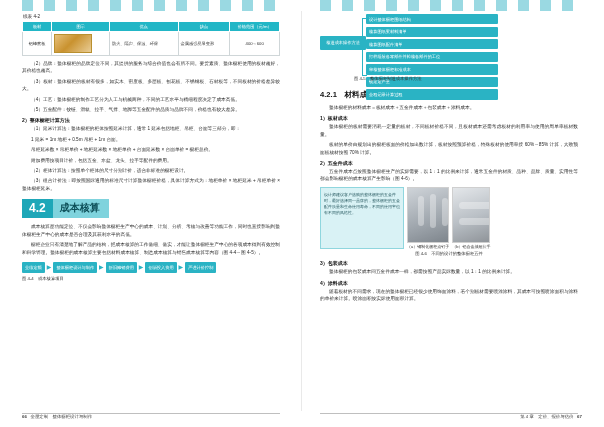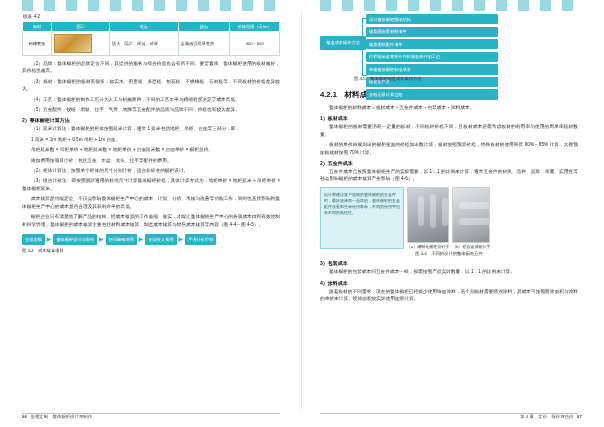--- a/index.html
+++ b/index.html
@@ -164,20 +164,24 @@
     <p class="t ind">（5）五金配件：铰链、滑轨、拉手、气撑、地脚等五金配件的品质与品牌不同，价格也有较大差异。</p>
 
     <div class="sub">2）整体橱柜计算方法</div>
     <p class="t ind">（1）延米计算法：整体橱柜的柜体按照延米计算，通常 1 延米包括地柜、吊柜、台面等三部分，即：</p>
     <p class="t ind">1 延米 = 1m 地柜 + 0.5m 吊柜 + 1m 台面。</p>
     <p class="t ind">吊柜延米数 × 吊柜单价 + 地柜延米数 × 地柜单价 + 台面延米数 × 台面单价 = 橱柜总价。</p>
     <p class="t ind">附加费用按项目计价，包括五金、水盆、龙头、拉手等配件的费用。</p>
     <p class="t ind">（2）柜体计算法：按照单个柜体的尺寸分别计价，适合非标准的橱柜设计。</p>
     <p class="t ind">（3）组合计价法：即按照国际通用的标准尺寸计算整体橱柜价格，具体计算方式为：地柜单价 × 地柜延米 + 吊柜单价 × 整体橱柜延米。</p>
 
+    <div class="secbar">
+      <div class="secnum">4.2</div>
+      <div class="sectxt">成本核算</div>
+    </div>
 
     <p class="t ind">成本核算是功能定位、不仅会影响整体橱柜生产中心的成本、计划、分析、考核与改善等功能工作，同时也直接影响到整体橱柜生产中心的成本是否合理及其获利水平的高低。</p>
     <p class="t ind">橱柜企业只有清楚地了解产品的结构，把成本核算的工作做细、做实，才能让整体橱柜生产中心的各项成本得到有效控制和科学管理。整体橱柜的成本核算主要包括材料成本核算、制造成本核算与销售成本核算等内容（图 4-4～图 4-5）。</p>
 
     <div class="flow">
       <div class="fbox">业绩定额</div>
       <div class="farrow">▶</div>
       <div class="fbox">整体橱柜设计与制作</div>
       <div class="farrow">▶</div>
       <div class="fbox">折旧摊销费用</div>

